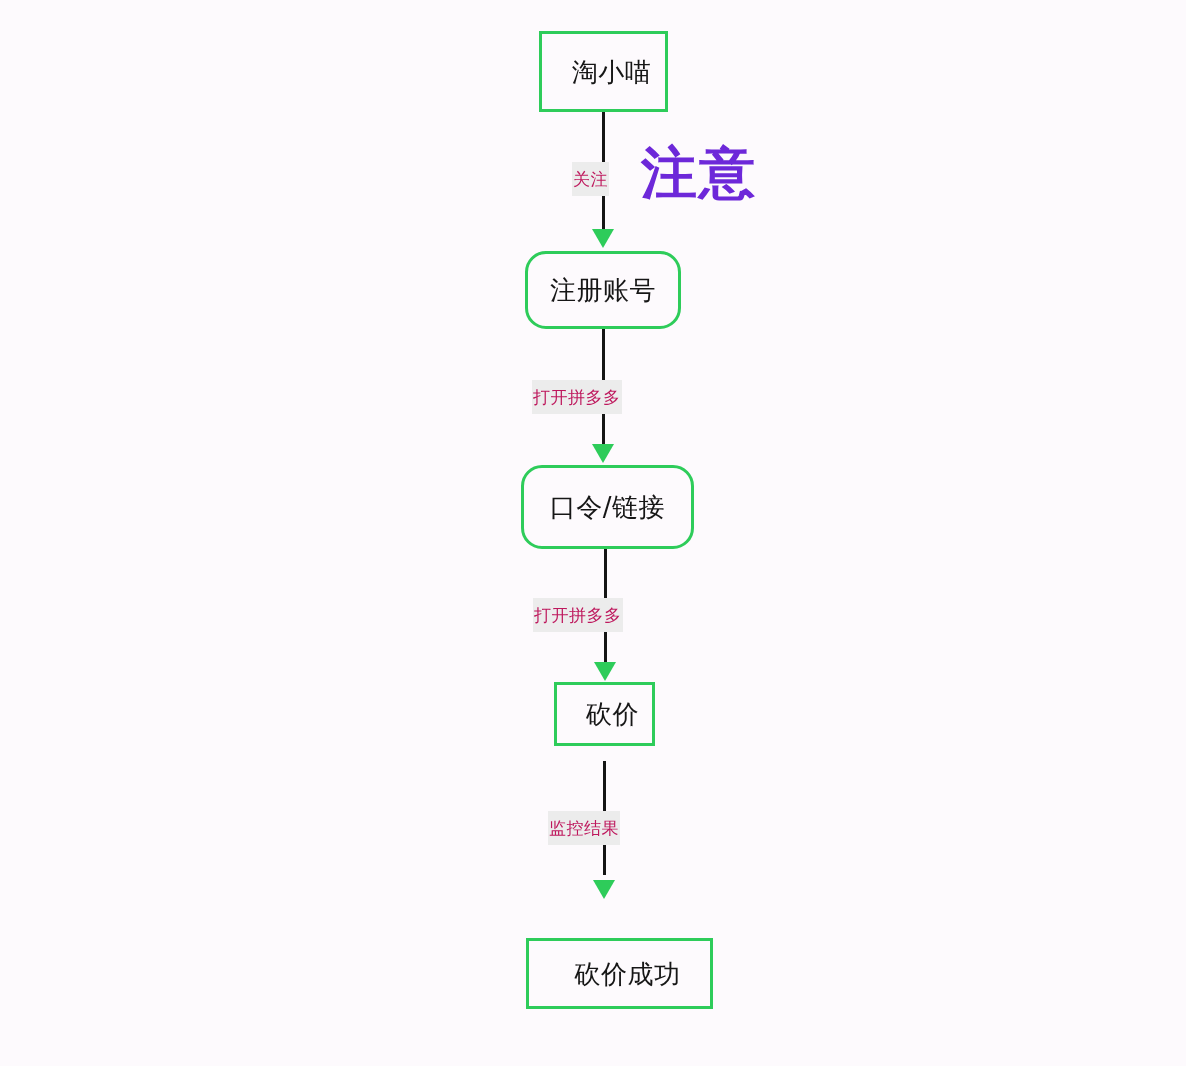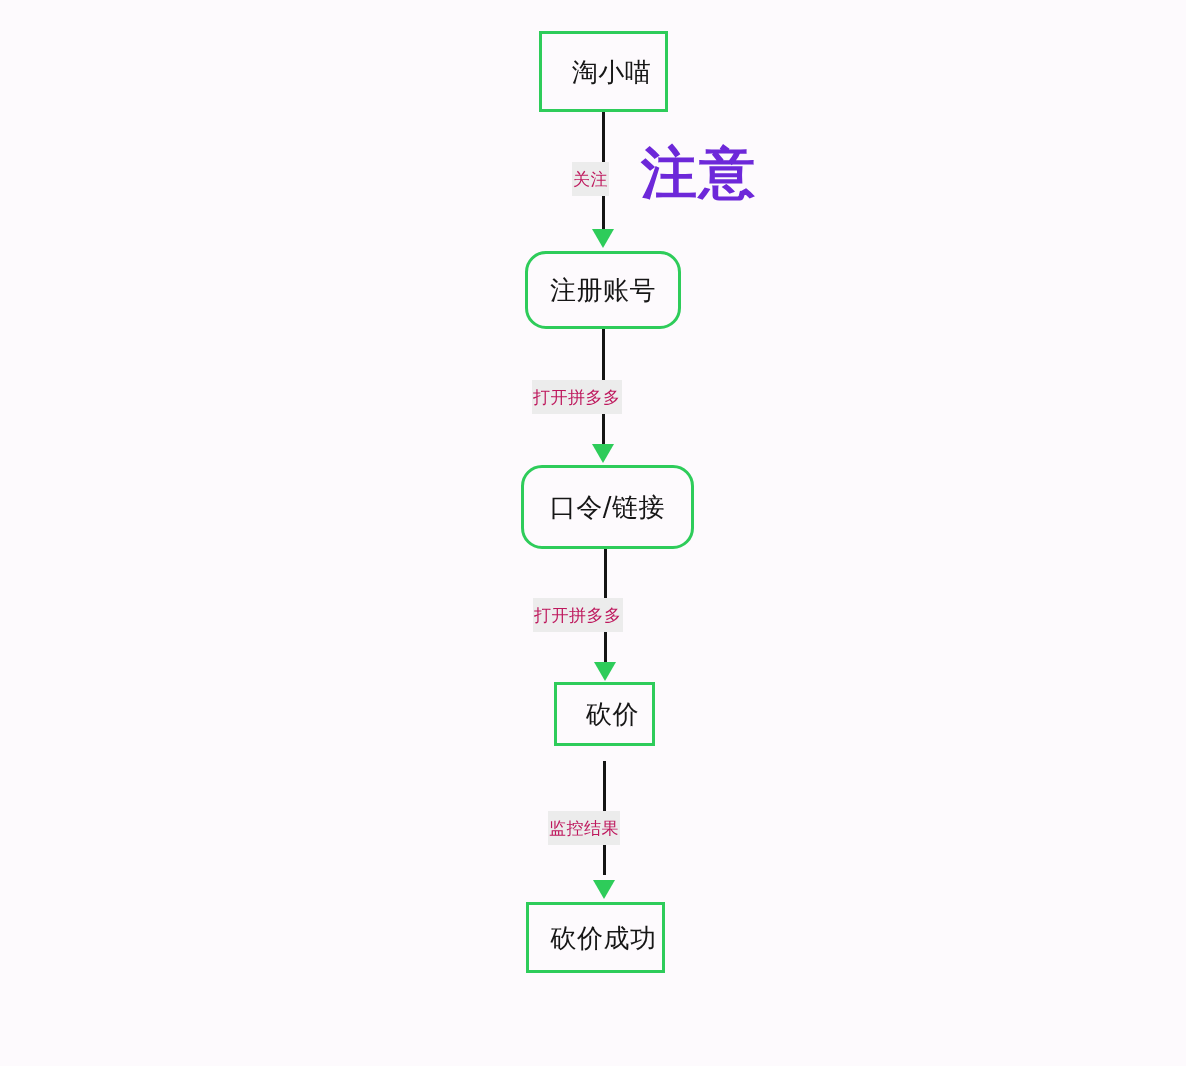--- a/index.html
+++ b/index.html
@@ -49,21 +49,21 @@
     letter-spacing: 0.5px;
     white-space: nowrap;
     font-weight: 400;
   }
 
   
   #node-0 { left: 539px; top: 31px;  width: 129px; height: 81px; }
   #node-1 { left: 525px; top: 251px; width: 156px; height: 78px; }
   #node-2 { left: 521px; top: 465px; width: 173px; height: 84px; }
   #node-3 { left: 554px; top: 682px; width: 101px; height: 64px; }
-  #node-4 { left: 526px; top: 902px; width: 139px; height: 71px; }
+  #node-4 { left: 526px; top: 938px; width: 187px; height: 71px; }
 
   
   .connector-line {
     position: absolute;
     width: 3px;
     background: #151515;
     z-index: 1;
   }
   #line-0 { left: 602px; top: 112px; height: 128px; }
   #line-1 { left: 602px; top: 329px; height: 120px; }

